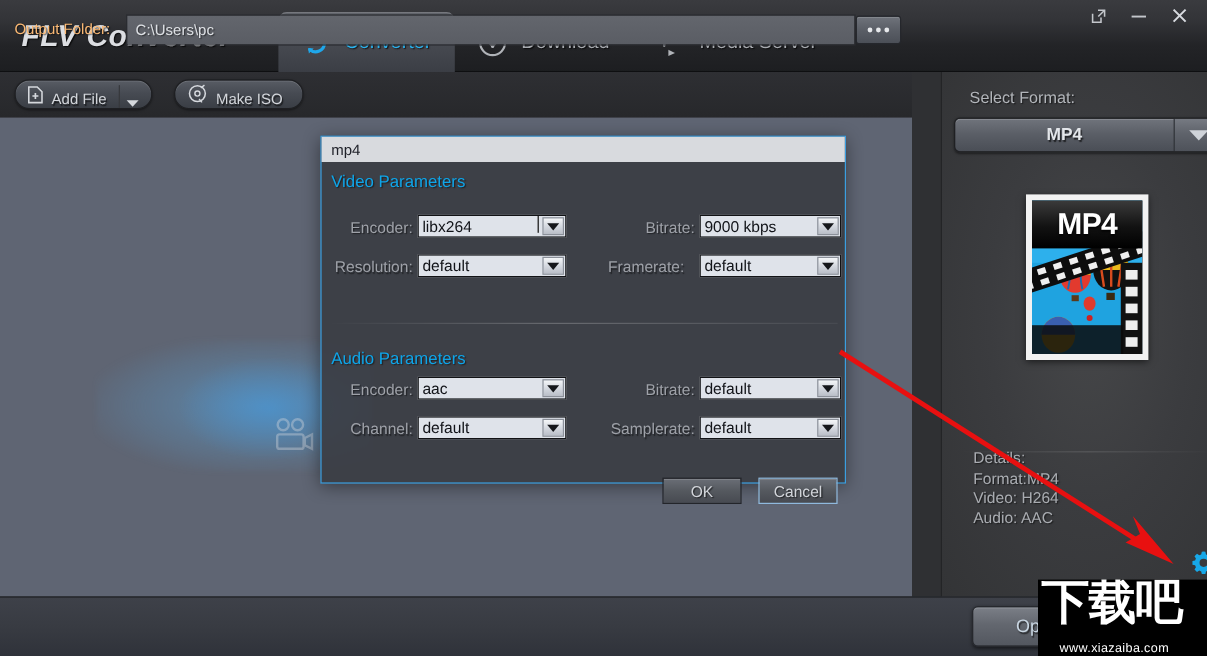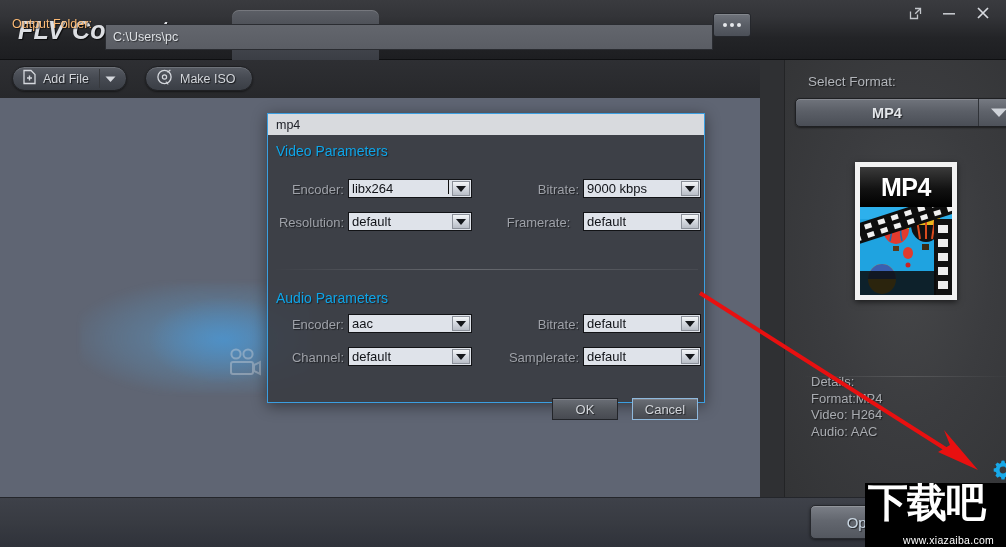--- a/index.html
+++ b/index.html
@@ -55,21 +55,21 @@
     box-shadow: inset 0 1px 0 rgba(255,255,255,.16);
   }
   .tab .ico { width: 26px; height: 26px; display:flex; align-items:center; justify-content:center; }
 
   
   .toolbar {
     position: absolute; left: 0; top: 60px; width: 760px; height: 38px;
     background: linear-gradient(180deg,#2e2f33 0%, #27282b 100%);
   }
   .btn-pill {
-    position: absolute; display: flex; align-items: center;
+    position: absolute; display: flex; align-items: flex-end;
     height: 25px; border-radius: 13px;
     background: linear-gradient(180deg,#585c64 0%, #474b53 45%, #3a3e45 100%);
     border: 1px solid #1e1f22;
     box-shadow: inset 0 1px 0 rgba(255,255,255,.14), 0 1px 2px rgba(0,0,0,.45);
     color: #d3d6db; font-size: 12.5px;
     text-shadow: 1px 1px 1px rgba(0,0,0,.65);
   }
   #btn-addfile { left: 12px; top: 66px; padding: 0 4px 0 9px; }
   #btn-addfile .lbl { margin: 0 10px 0 6px; }
   .pill-split {
@@ -233,21 +233,21 @@
   }
   .of-label {
     position: absolute; left: 12px; top: 17px;
     font-size: 12.5px; color: #fdba74; text-shadow: 1px 1px 1px rgba(0,0,0,.6);
   }
   .of-input {
     position: absolute; left: 105px; top: 12px; width: 608px; height: 26px;
     background: linear-gradient(180deg,#63666d 0%, #5a5d64 100%);
     border: 1px solid #2a2c31;
     display: flex; align-items: center; padding-left: 7px;
-    font-size: 12.5px; color: #dde0e4; text-shadow: 1px 1px 1px rgba(0,0,0,.5); margin-top: 12px;
+    font-size: 12.5px; color: #dde0e4; text-shadow: 1px 1px 1px rgba(0,0,0,.5);
   }
   .of-browse {
     position: absolute; left: 713px; top: 13px; width: 38px; height: 24px;
     border-radius: 3px;
     background: linear-gradient(180deg,#6f737b 0%, #5a5e66 50%, #4b4f57 100%);
     border: 1px solid #25272c;
     display: flex; align-items: center; justify-content: center; gap: 3px;
     box-shadow: inset 0 1px 0 rgba(255,255,255,.15);
   }
   .of-browse i { width: 4px; height: 4px; border-radius: 50%; background: #e6e8eb; display:block; }
@@ -270,21 +270,21 @@
     background: #000; overflow: hidden;
   }
   .wm-cn {
     position: absolute; left: 3px; top: -4px;
     font-size: 40px; font-weight: bold; color: #fff;
     font-family: "DejaVu Sans", sans-serif; letter-spacing: -1px;
     line-height: 46px;
   }
   .wm-url {
     position: absolute; left: 18px; bottom: 1px;
-    font-size: 10.5px; color: #fff; letter-spacing: .3px; margin-left: 20px;
+    font-size: 10.5px; color: #fff; letter-spacing: .3px;
   }
 </style>
 </head>
 <body>
 
 <div id="app">
 
   <div class="titlebar">
     <div class="app-title">FLV Converter</div>
 

